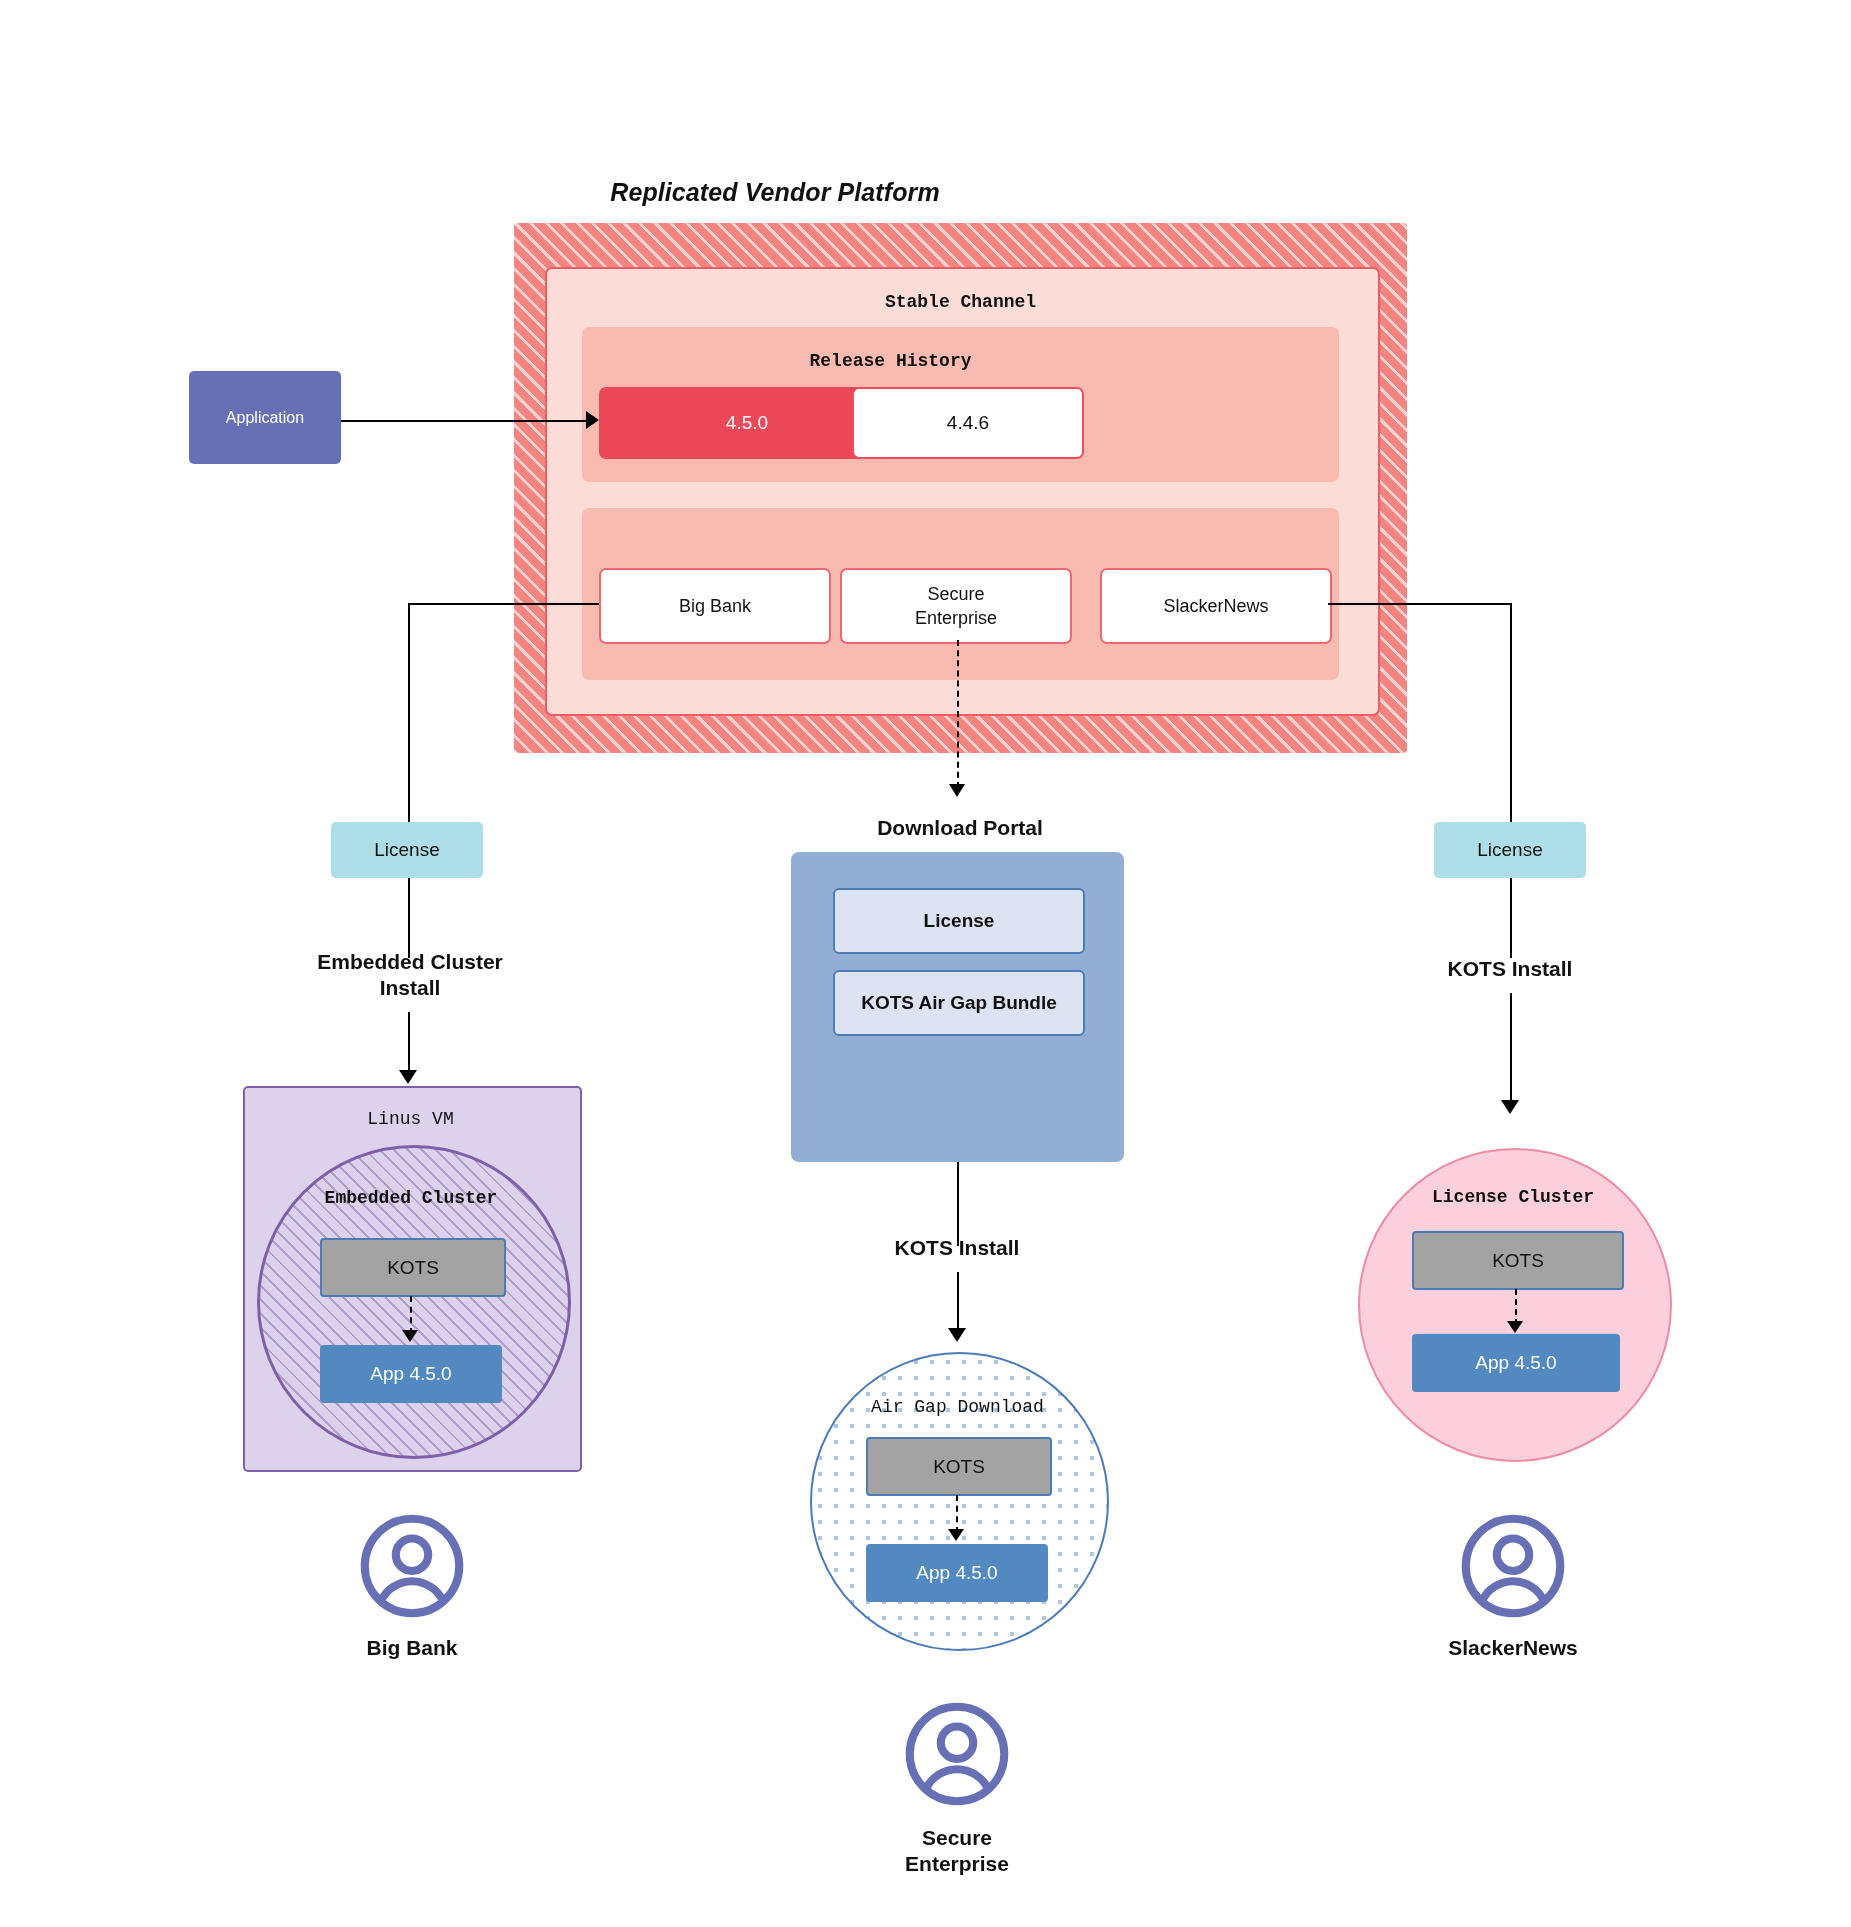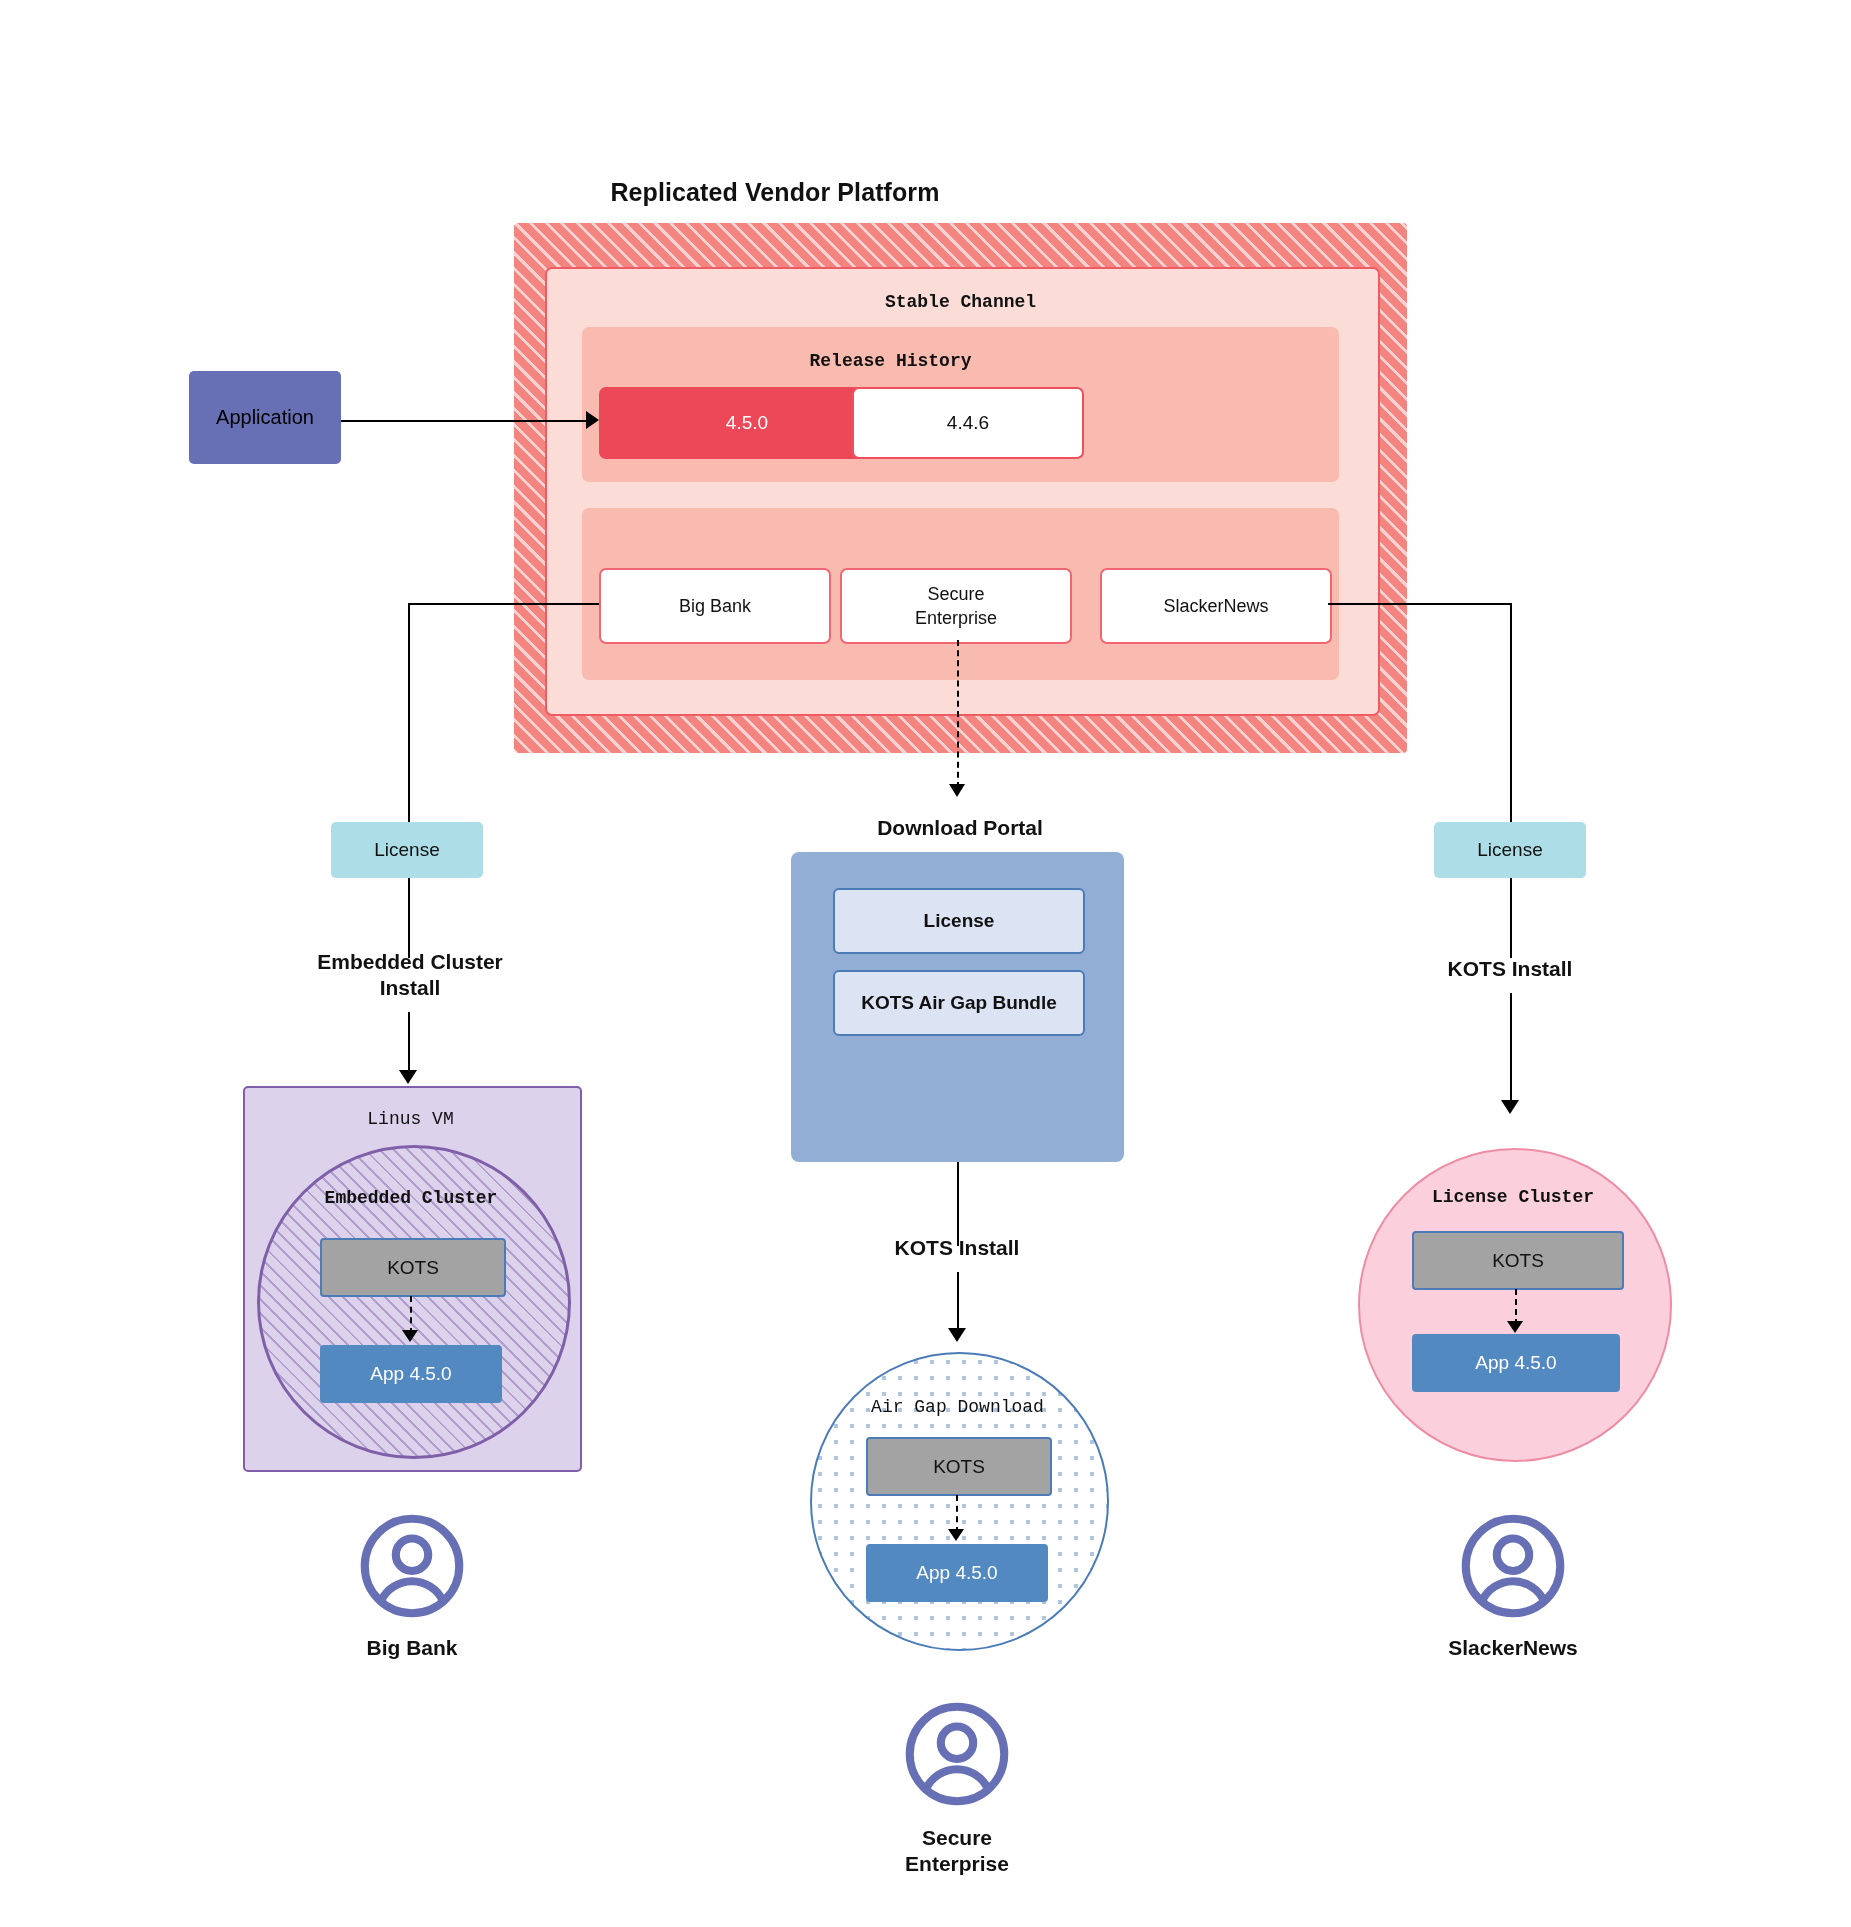--- a/index.html
+++ b/index.html
@@ -12,21 +12,21 @@
     position:relative;
     width:1851px;
     height:1927px;
     background:#ffffff;
     overflow:hidden;
   }
   .abs{position:absolute;}
   .ctr{display:flex;align-items:center;justify-content:center;text-align:center;}
 
   
-  .title-lg{font-size:25px;font-weight:700;color:#111;letter-spacing:.1px;}
+  .title-lg{font-size:25px;font-weight:700;color:#111;letter-spacing:.1px;font-style:italic;}
   .title-md{font-size:21px;font-weight:700;color:#111;}
   .title-sm{font-size:18px;font-weight:700;color:#111;font-family:Liberation Mono, monospace;}
   .label-bold{font-size:21px;font-weight:700;color:#111;line-height:1.25;}
 
   
   .hatch-red{
     background-color:#F4847F;
     background-image:repeating-linear-gradient(
       45deg,
       rgba(255,255,255,0.62) 0px,
@@ -57,22 +57,22 @@
     border-radius:7px;
     font-size:18px;
     line-height:1.35;
     color:#111;
   }
 
   
   .app-box{
     background:#6770B5;
     border-radius:5px;
-    color:#000000;
-    font-size:20px;
+    color:#ffffff;
+    font-size:16px;
   }
 
   
   .license-chip{
     background:#ADDDE6;
     border-radius:5px;
     color:#111;
     font-size:19px;
   }
 

